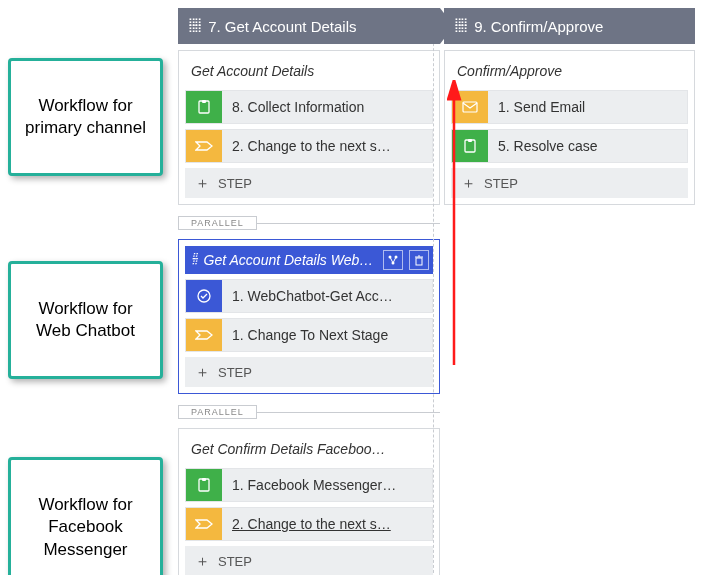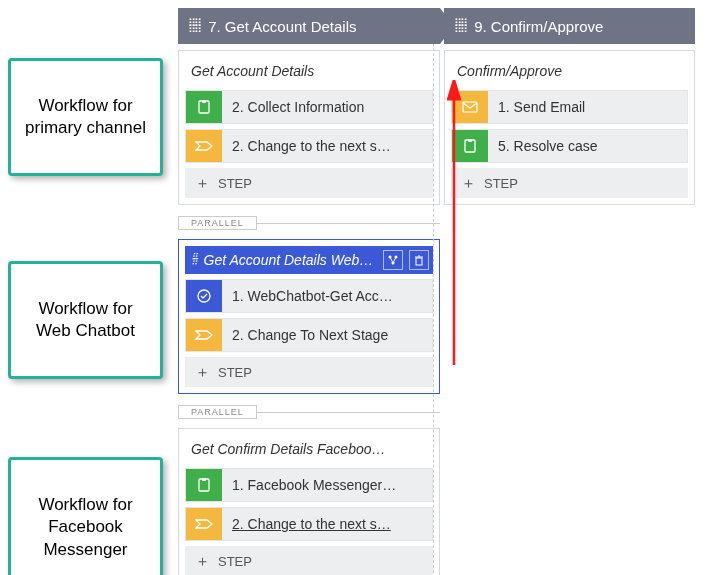--- a/index.html
+++ b/index.html
@@ -159,21 +159,21 @@
 
       <div class="card">
         <div class="card-title">Get Account Details</div>
         <div class="step">
           <div class="icon green">
             <svg width="16" height="16" viewBox="0 0 16 16">
                 <rect x="3" y="2" width="10" height="12" rx="1" fill="none" stroke="#fff" stroke-width="1.3"></rect>
                 <rect x="6" y="1" width="4" height="3" rx="1" fill="#fff"></rect>
               </svg>
           </div>
-          <div class="txt">2.  Collect Information</div>
+          <div class="txt">8.  Collect Information</div>
         </div>
         <div class="step">
           <div class="icon orange">
             <svg width="18" height="14" viewBox="0 0 18 14">
                 <polygon points="1,3 12,3 17,7 12,11 1,11 5,7" fill="none" stroke="#fff" stroke-width="1.3"></polygon>
               </svg>
           </div>
           <div class="txt">2.  Change to the next s…</div>
         </div>
         <div class="add-step">
@@ -214,21 +214,21 @@
               </svg>
           </div>
           <div class="txt">1.  WebChatbot-Get Acc…</div>
         </div>
         <div class="step">
           <div class="icon orange">
             <svg width="18" height="14" viewBox="0 0 18 14">
                 <polygon points="1,3 12,3 17,7 12,11 1,11 5,7" fill="none" stroke="#fff" stroke-width="1.3"></polygon>
               </svg>
           </div>
-          <div class="txt">2.  Change To Next Stage</div>
+          <div class="txt">1.  Change To Next Stage</div>
         </div>
         <div class="add-step">
           <span class="plus">＋</span>
           <span>STEP</span>
         </div>
       </div>
 
       <div class="parallel-sep">
         <span>PARALLEL</span>
       </div>

